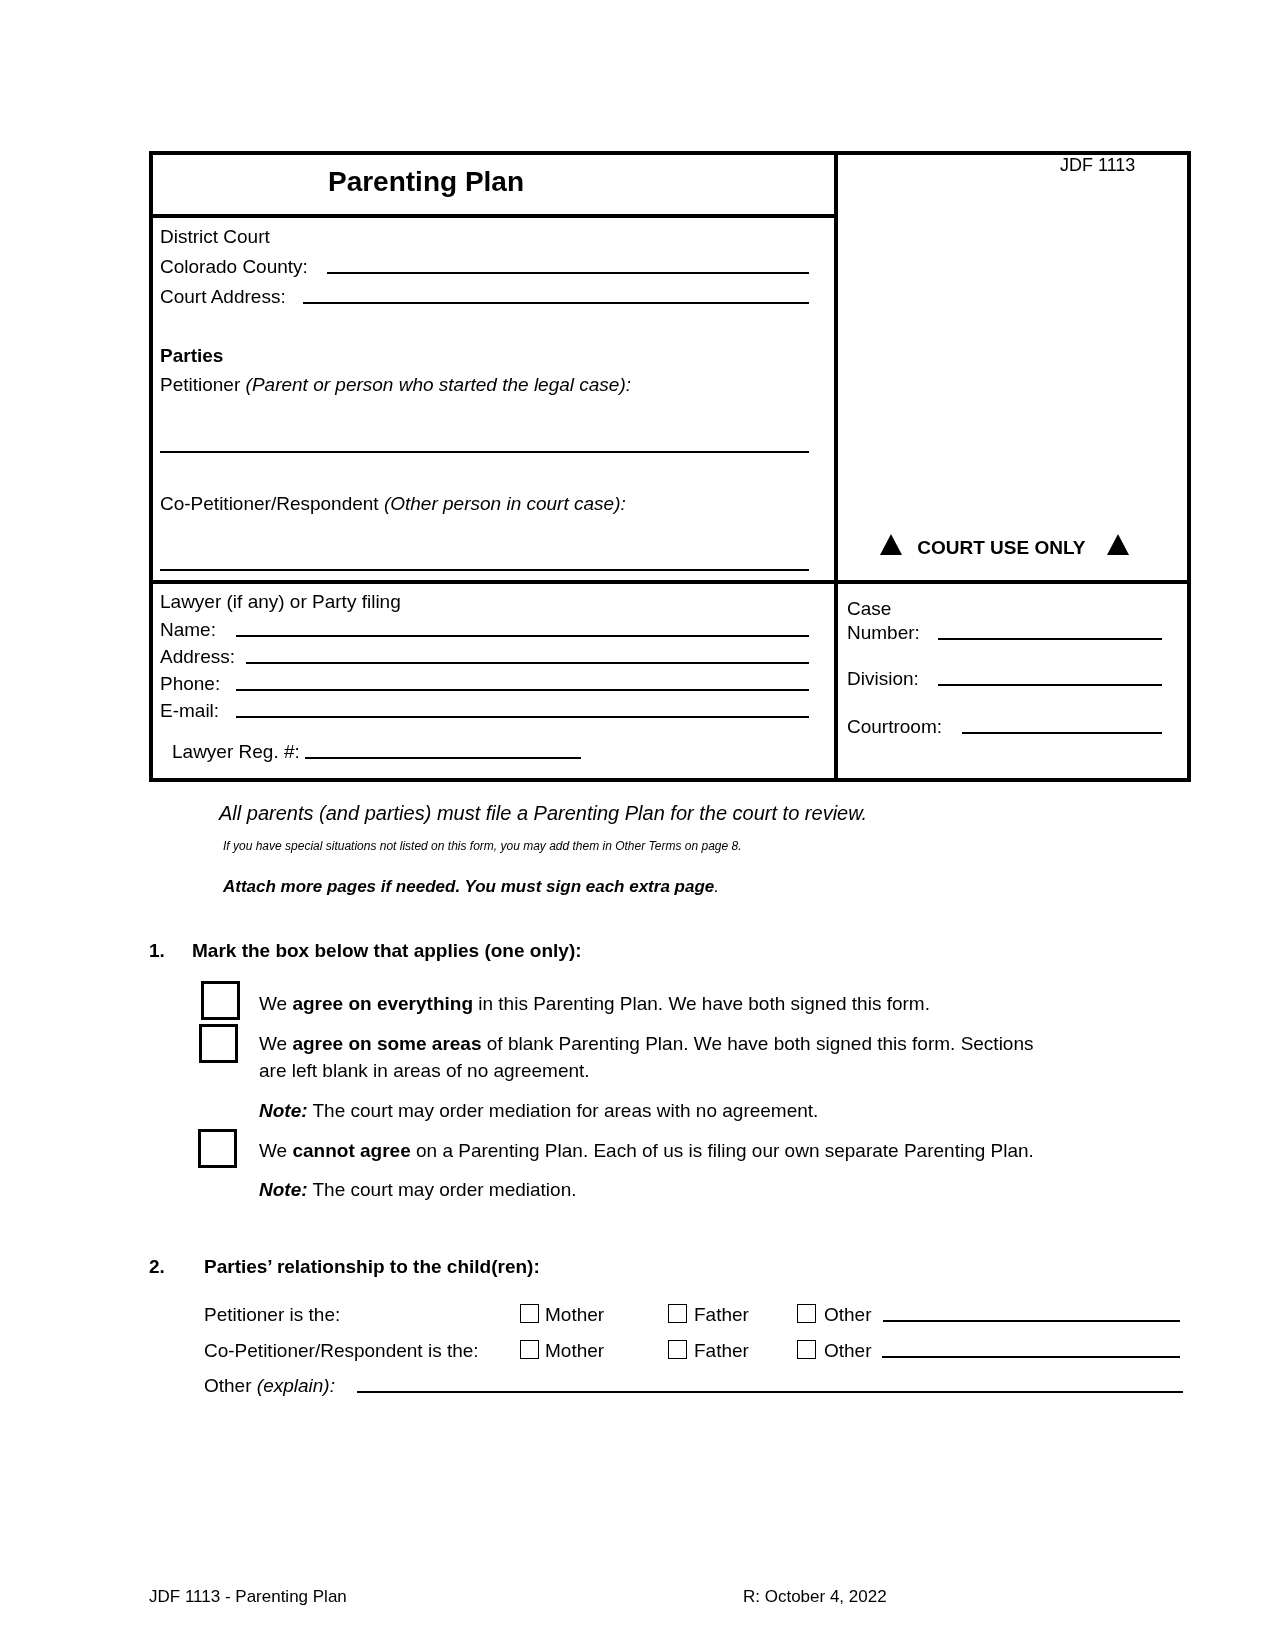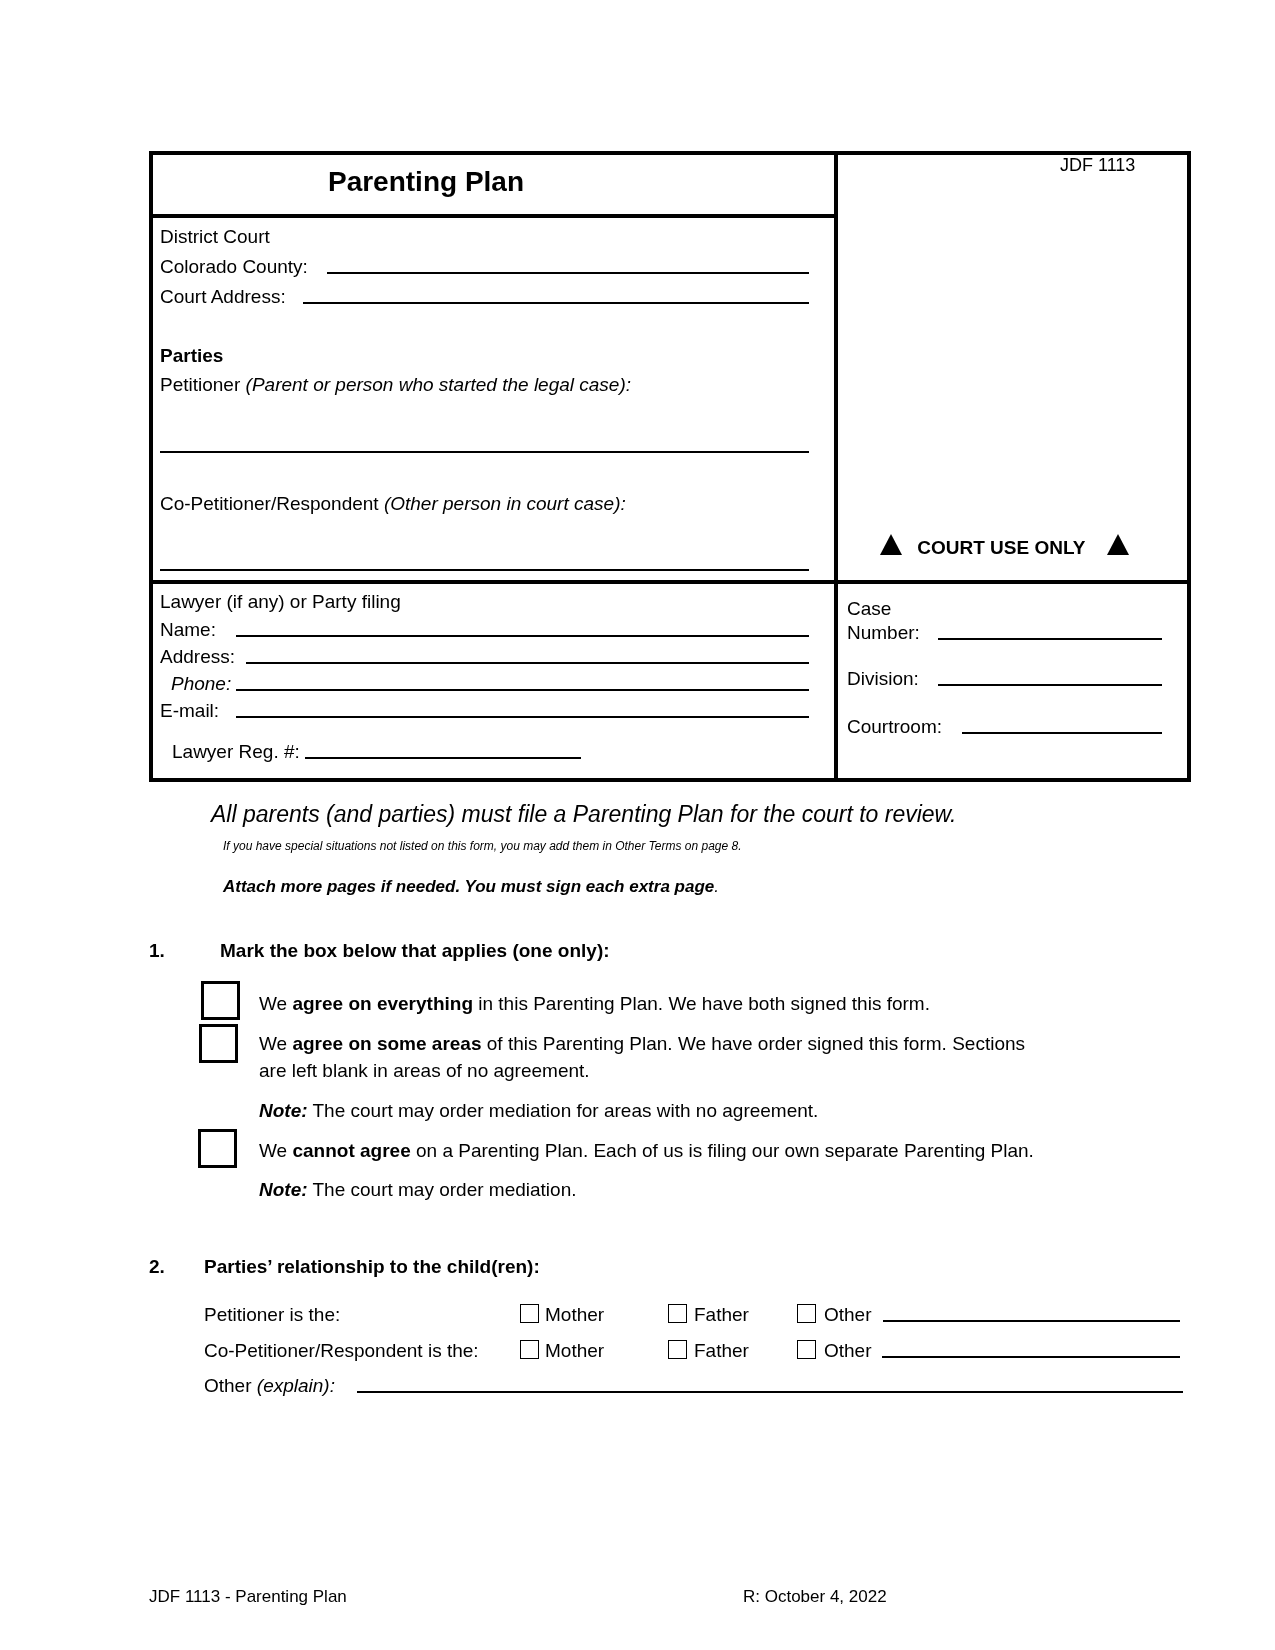--- a/index.html
+++ b/index.html
@@ -48,52 +48,52 @@
   <span class="tri"></span>
   <span style="margin:0 16px 0 10px;">COURT USE ONLY</span>
   <span class="tri"></span>
 </div>
 
 <div class="t" style="left:160px; top:592px;">Lawyer (if any) or Party filing</div>
 <div class="t" style="left:160px; top:620px;">Name:</div>
 <div class="line" style="left:236px; top:635px; width:573px;"><span></span></div>
 <div class="t" style="left:160px; top:647px;">Address:</div>
 <div class="line" style="left:246px; top:662px; width:563px;"><span></span></div>
-<div class="t" style="left:171px; top:674px;font-style:italic;">Phone:</div>
+<div class="t" style="left:160px; top:674px;">Phone:</div>
 <div class="line" style="left:236px; top:689px; width:573px;"><span></span></div>
 <div class="t" style="left:160px; top:701px;">E-mail:</div>
 <div class="line" style="left:236px; top:716px; width:573px;"><span></span></div>
 <div class="t" style="left:172px; top:742px;">Lawyer Reg. #:</div>
 <div class="line" style="left:305px; top:757px; width:276px;"><span></span></div>
 
 <div class="t" style="left:847px; top:599px;">Case</div>
 <div class="t" style="left:847px; top:623px;">Number:</div>
 <div class="line" style="left:938px; top:638px; width:224px;"><span></span></div>
 <div class="t" style="left:847px; top:669px;">Division:</div>
 <div class="line" style="left:938px; top:684px; width:224px;"><span></span></div>
 <div class="t" style="left:847px; top:717px;">Courtroom:</div>
 <div class="line" style="left:962px; top:732px; width:200px;"><span></span></div>
 
-<div class="t it" style="left:211px; top:803px; font-size:23px;">All parents (and parties) must file a Parenting Plan for the court to review.</div>
+<div class="t it" style="left:219px; top:803px; font-size:20px;">All parents (and parties) must file a Parenting Plan for the court to review.</div>
 <div class="t it" style="left:223px; top:840px; font-size:12px;">If you have special situations not listed on this form, you may add them in Other Terms on page 8.</div>
 <div class="t it" style="left:223px; top:878px; font-size:17px;">
   <span class="b">Attach more pages if needed.  You must sign each extra page</span><span>.</span>
 </div>
 
 <div class="t b" style="left:149px; top:941px;">1.</div>
-<div class="t b" style="left:220px; top:941px;">Mark the box below that applies (one only):</div>
+<div class="t b" style="left:192px; top:941px;">Mark the box below that applies (one only):</div>
 
 <div class="cb-lg" style="left:201px; top:981px;"></div>
 <div class="t" style="left:259px; top:994px;">
   <span>We </span><span class="b">agree on everything</span><span> in this Parenting Plan.  We have both signed this form.</span>
 </div>
 
 <div class="cb-lg" style="left:199px; top:1024px;"></div>
 <div class="t" style="left:259px; top:1034px;">
-  <span>We </span><span class="b">agree on some areas</span><span> of this Parenting Plan.  We have order signed this form.  Sections</span>
+  <span>We </span><span class="b">agree on some areas</span><span> of blank Parenting Plan.  We have both signed this form.  Sections</span>
 </div>
 <div class="t" style="left:259px; top:1061px;">are left blank in areas of no agreement.</div>
 <div class="t" style="left:259px; top:1101px;">
   <span class="b it">Note:</span><span> The court may order mediation for areas with no agreement.</span>
 </div>
 
 <div class="cb-lg" style="left:198px; top:1129px;"></div>
 <div class="t" style="left:259px; top:1141px;">
   <span>We </span><span class="b">cannot agree</span><span> on a Parenting Plan.  Each of us is filing our own separate Parenting Plan.</span>
 </div>

